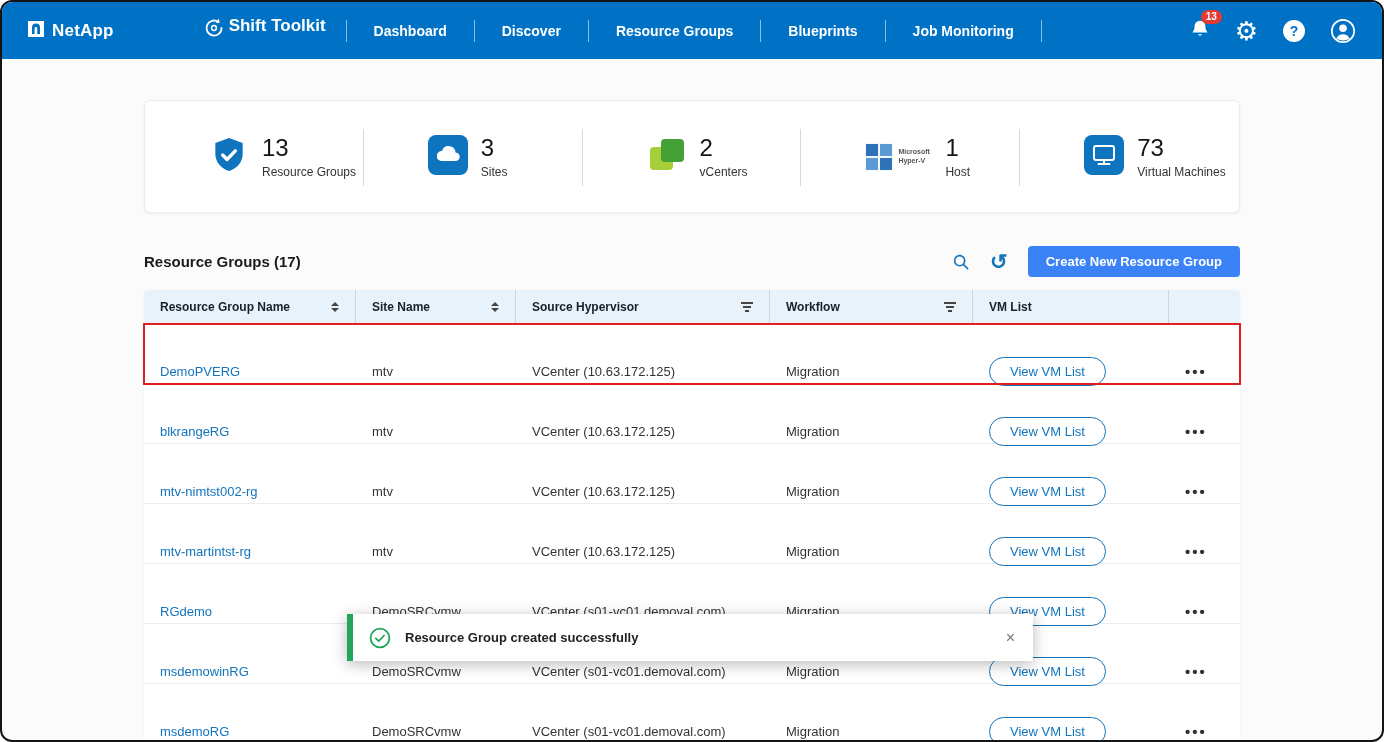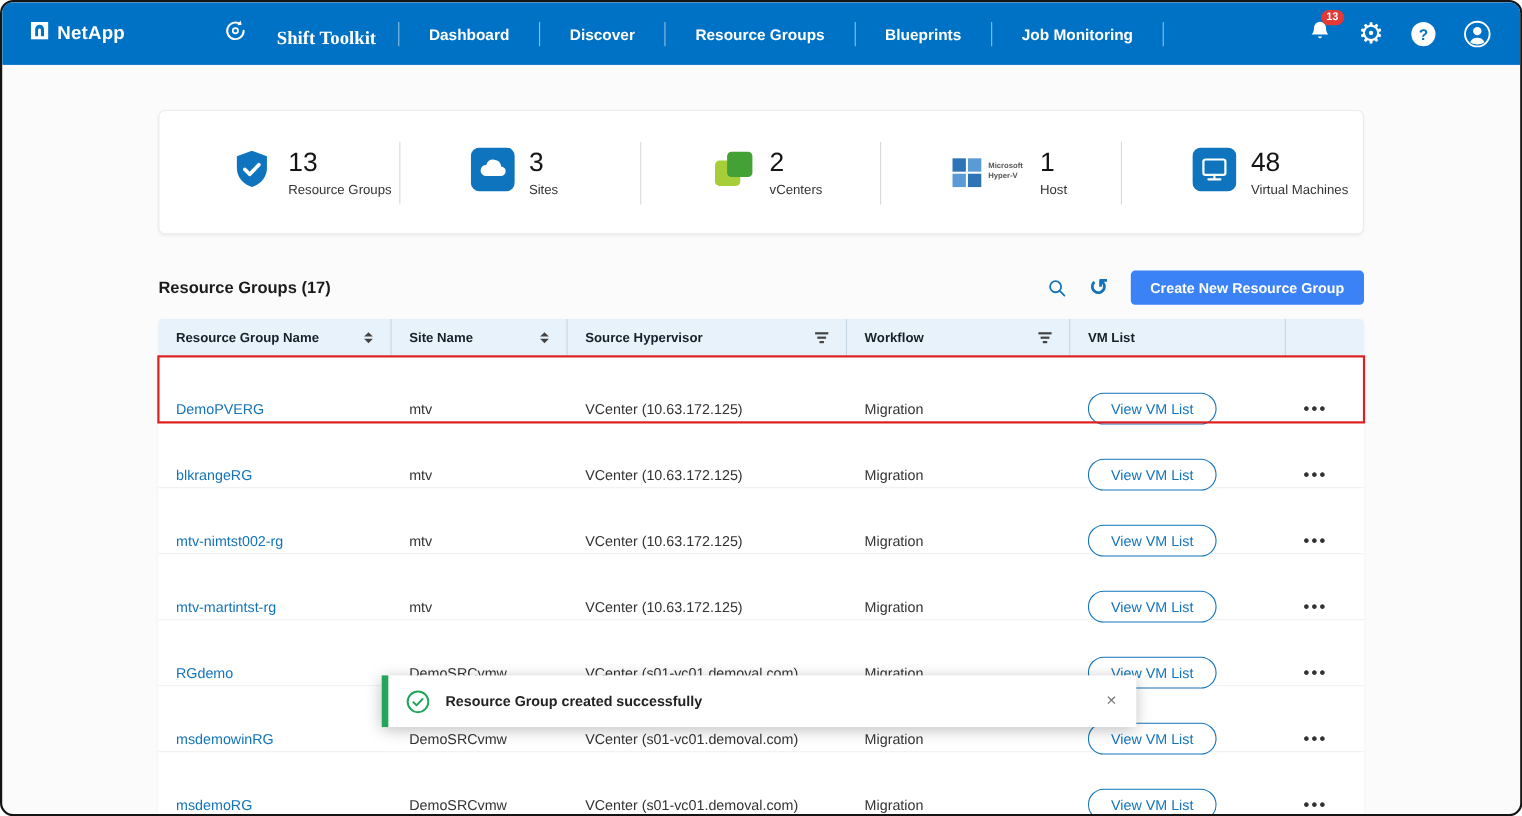--- a/index.html
+++ b/index.html
@@ -7,22 +7,22 @@
   body { font-family: "Liberation Sans", sans-serif; background:#ffffff; }
 
   .app { position:relative; width:1384px; height:742px; background:#fbfbfc;
          border:2px solid #141414; border-radius:12px; overflow:hidden; }
 
   
   .topbar { height:57px; background:#0072C6; display:flex; align-items:center;
             padding:0 26px; color:#fff; }
   .brand { display:flex; align-items:flex-start; gap:8px; cursor:pointer; }
   .brand-text { font-weight:bold; font-size:17px; letter-spacing:.2px; }
-  .app-title { margin-left:88px; display:flex; align-items:flex-end; gap:26px;
-               font-weight:bold; font-size:17px;font-family:Liberation Serif, serif; }
+  .app-title { margin-left:88px; display:flex; align-items:flex-start; gap:3px;
+               font-weight:bold; font-size:17px; }
   .topnav { display:flex; margin-left:20px; border-left:1px solid rgba(255,255,255,.55);
             list-style:none; }
   .topnav li { padding:3px 27px; border-right:1px solid rgba(255,255,255,.55);
                font-size:14px; font-weight:bold; cursor:pointer; white-space:nowrap; }
   .topbar-right { margin-left:auto; display:flex; align-items:center; gap:25px; }
   .bell-wrap { position:relative; cursor:pointer; }
   .badge { position:absolute; top:-8px; left:11px; background:#E53935; color:#fff;
            font-size:10px; font-weight:bold; padding:2px 5px; border-radius:9px;
            line-height:1; }
   .gear::before { content:"\2699"; font-size:26px; line-height:1; }
@@ -216,21 +216,21 @@
 
       <div class="stat">
         <span>
           <svg width="40" height="40" viewBox="0 0 40 40">
               <rect width="40" height="40" rx="8" fill="#0E74BE"></rect>
               <rect x="10" y="11" width="20" height="14" rx="2" fill="none" stroke="#fff" stroke-width="2"></rect>
               <path d="M20 25v4M14.5 29h11" stroke="#fff" stroke-width="2" stroke-linecap="round"></path>
             </svg>
         </span>
         <div>
-          <div class="stat-num">48</div>
+          <div class="stat-num">73</div>
           <div class="stat-label">Virtual Machines</div>
         </div>
       </div>
     </section>
 
     <div class="list-header">
       <h2 class="list-title">Resource Groups (17)</h2>
       <div class="list-actions">
         <span class="icon-btn">
           <svg width="18" height="18" viewBox="0 0 20 20">

